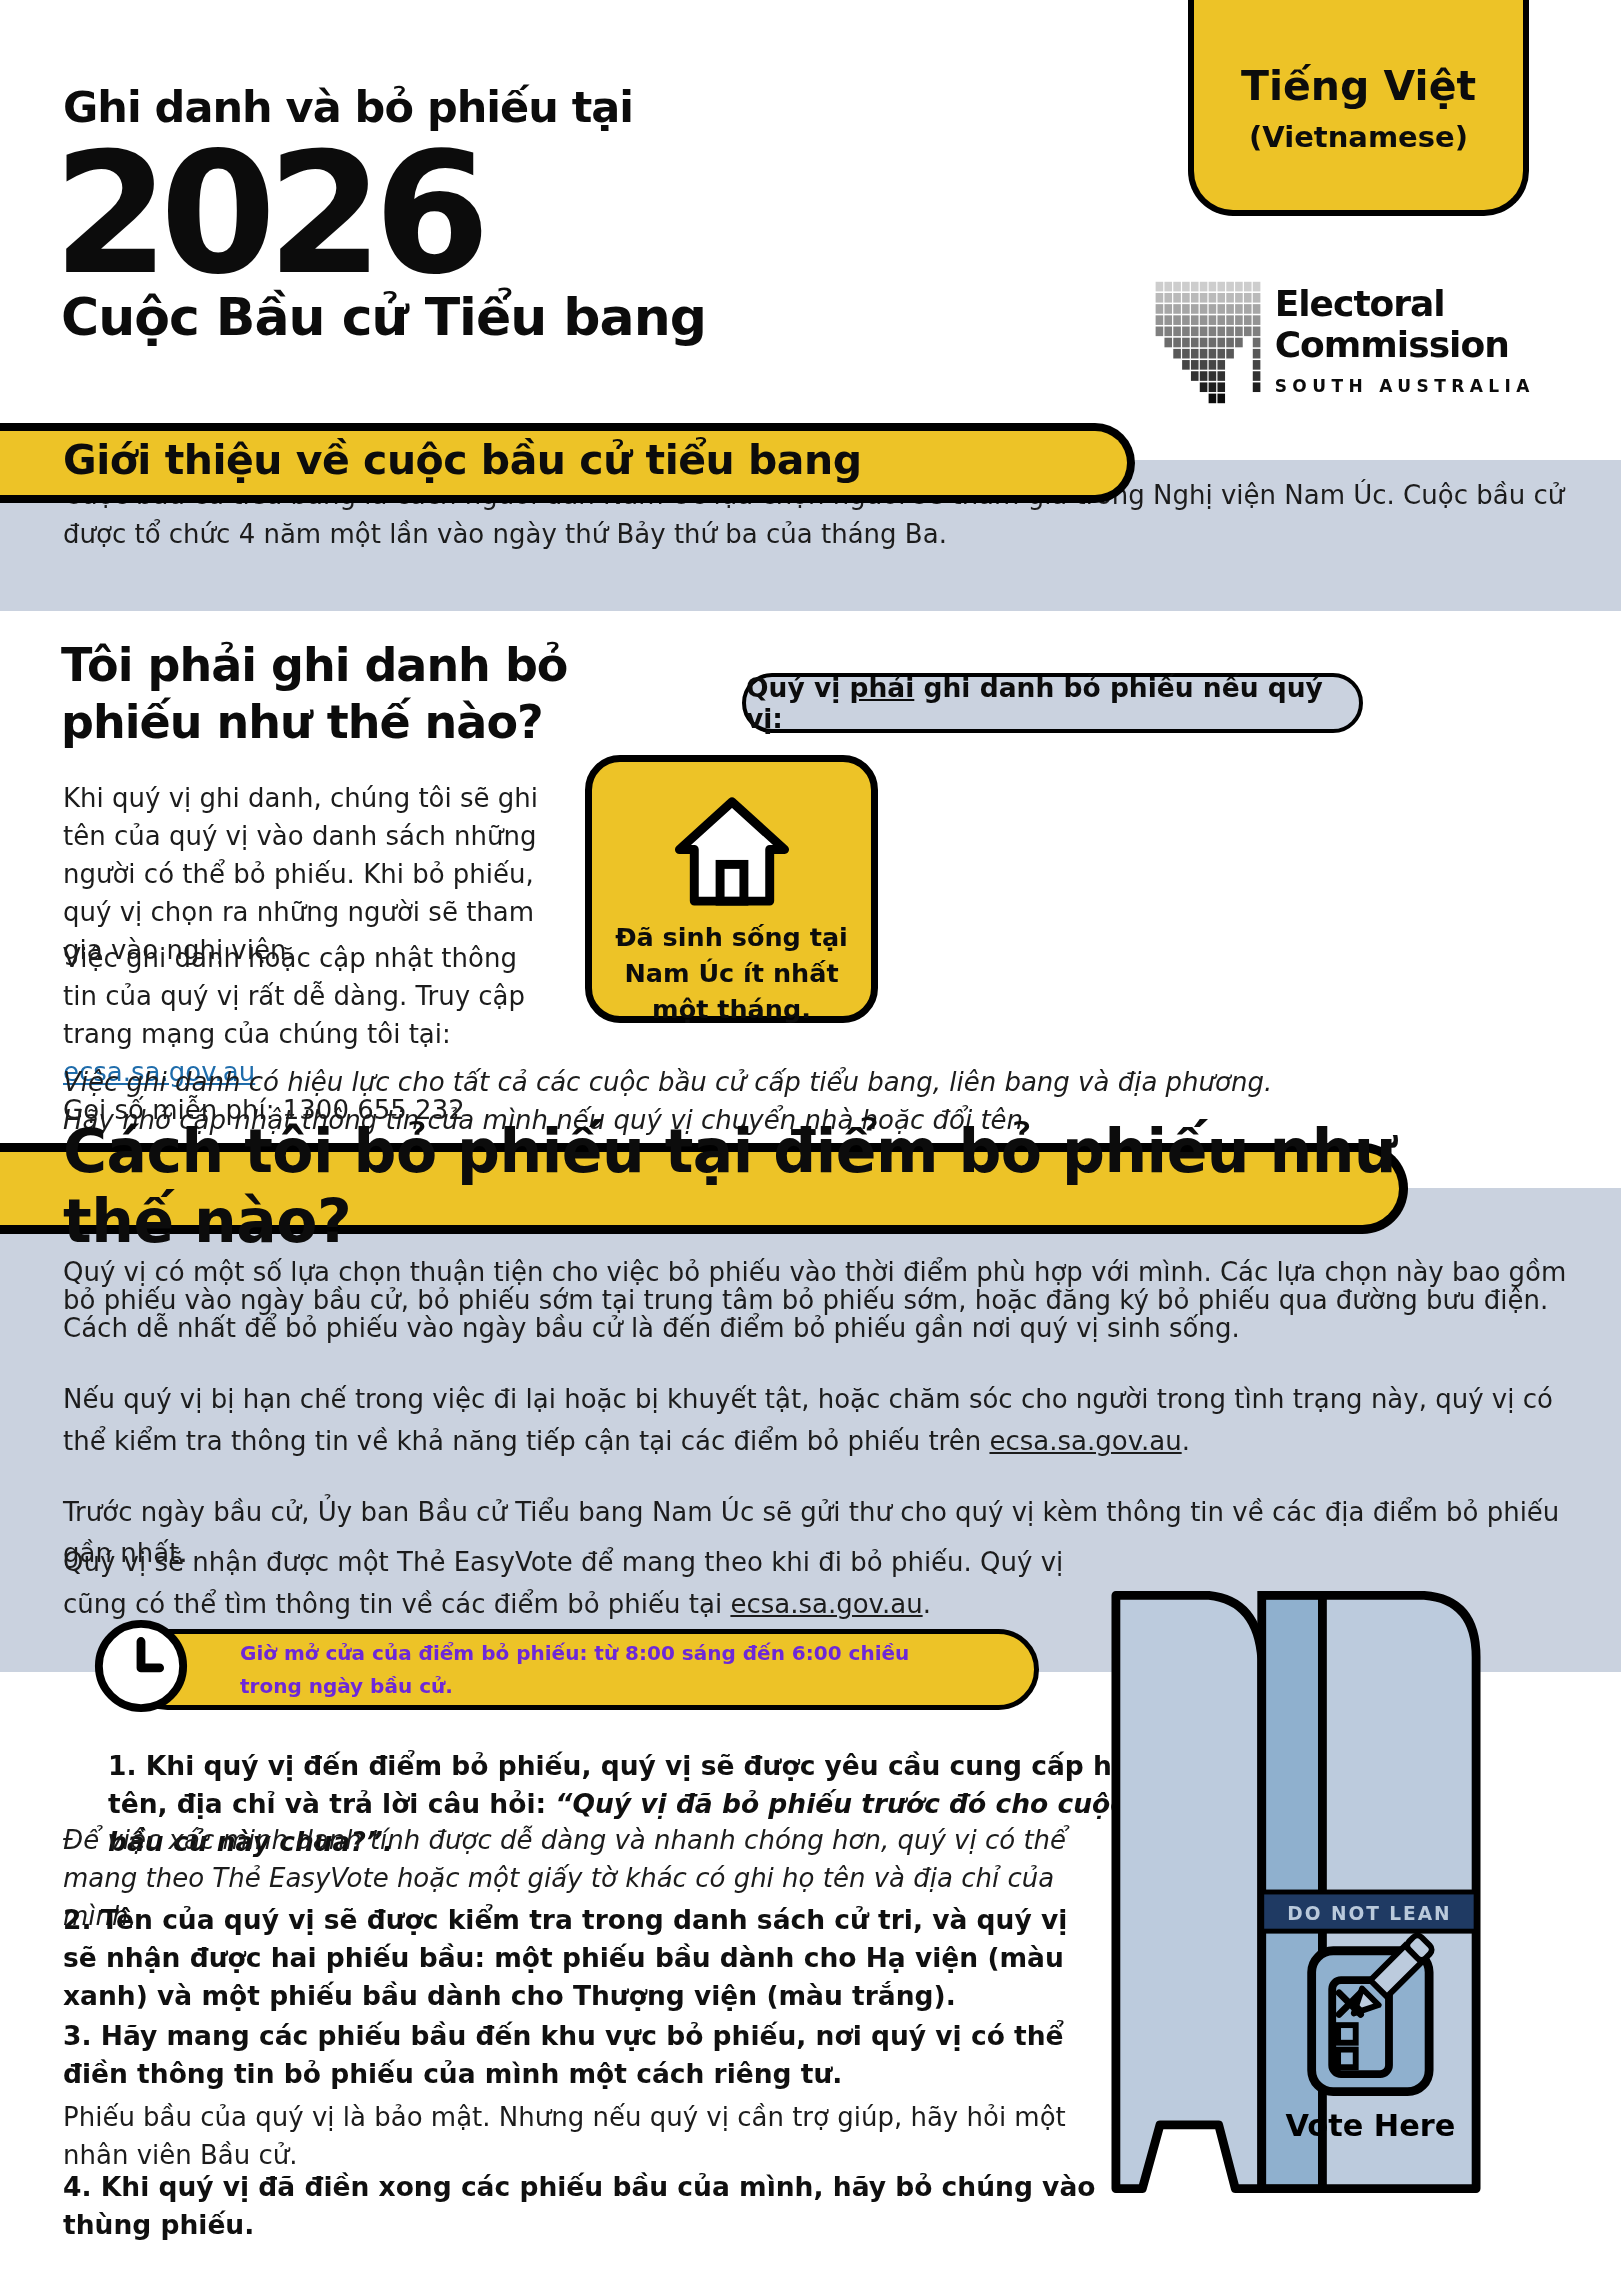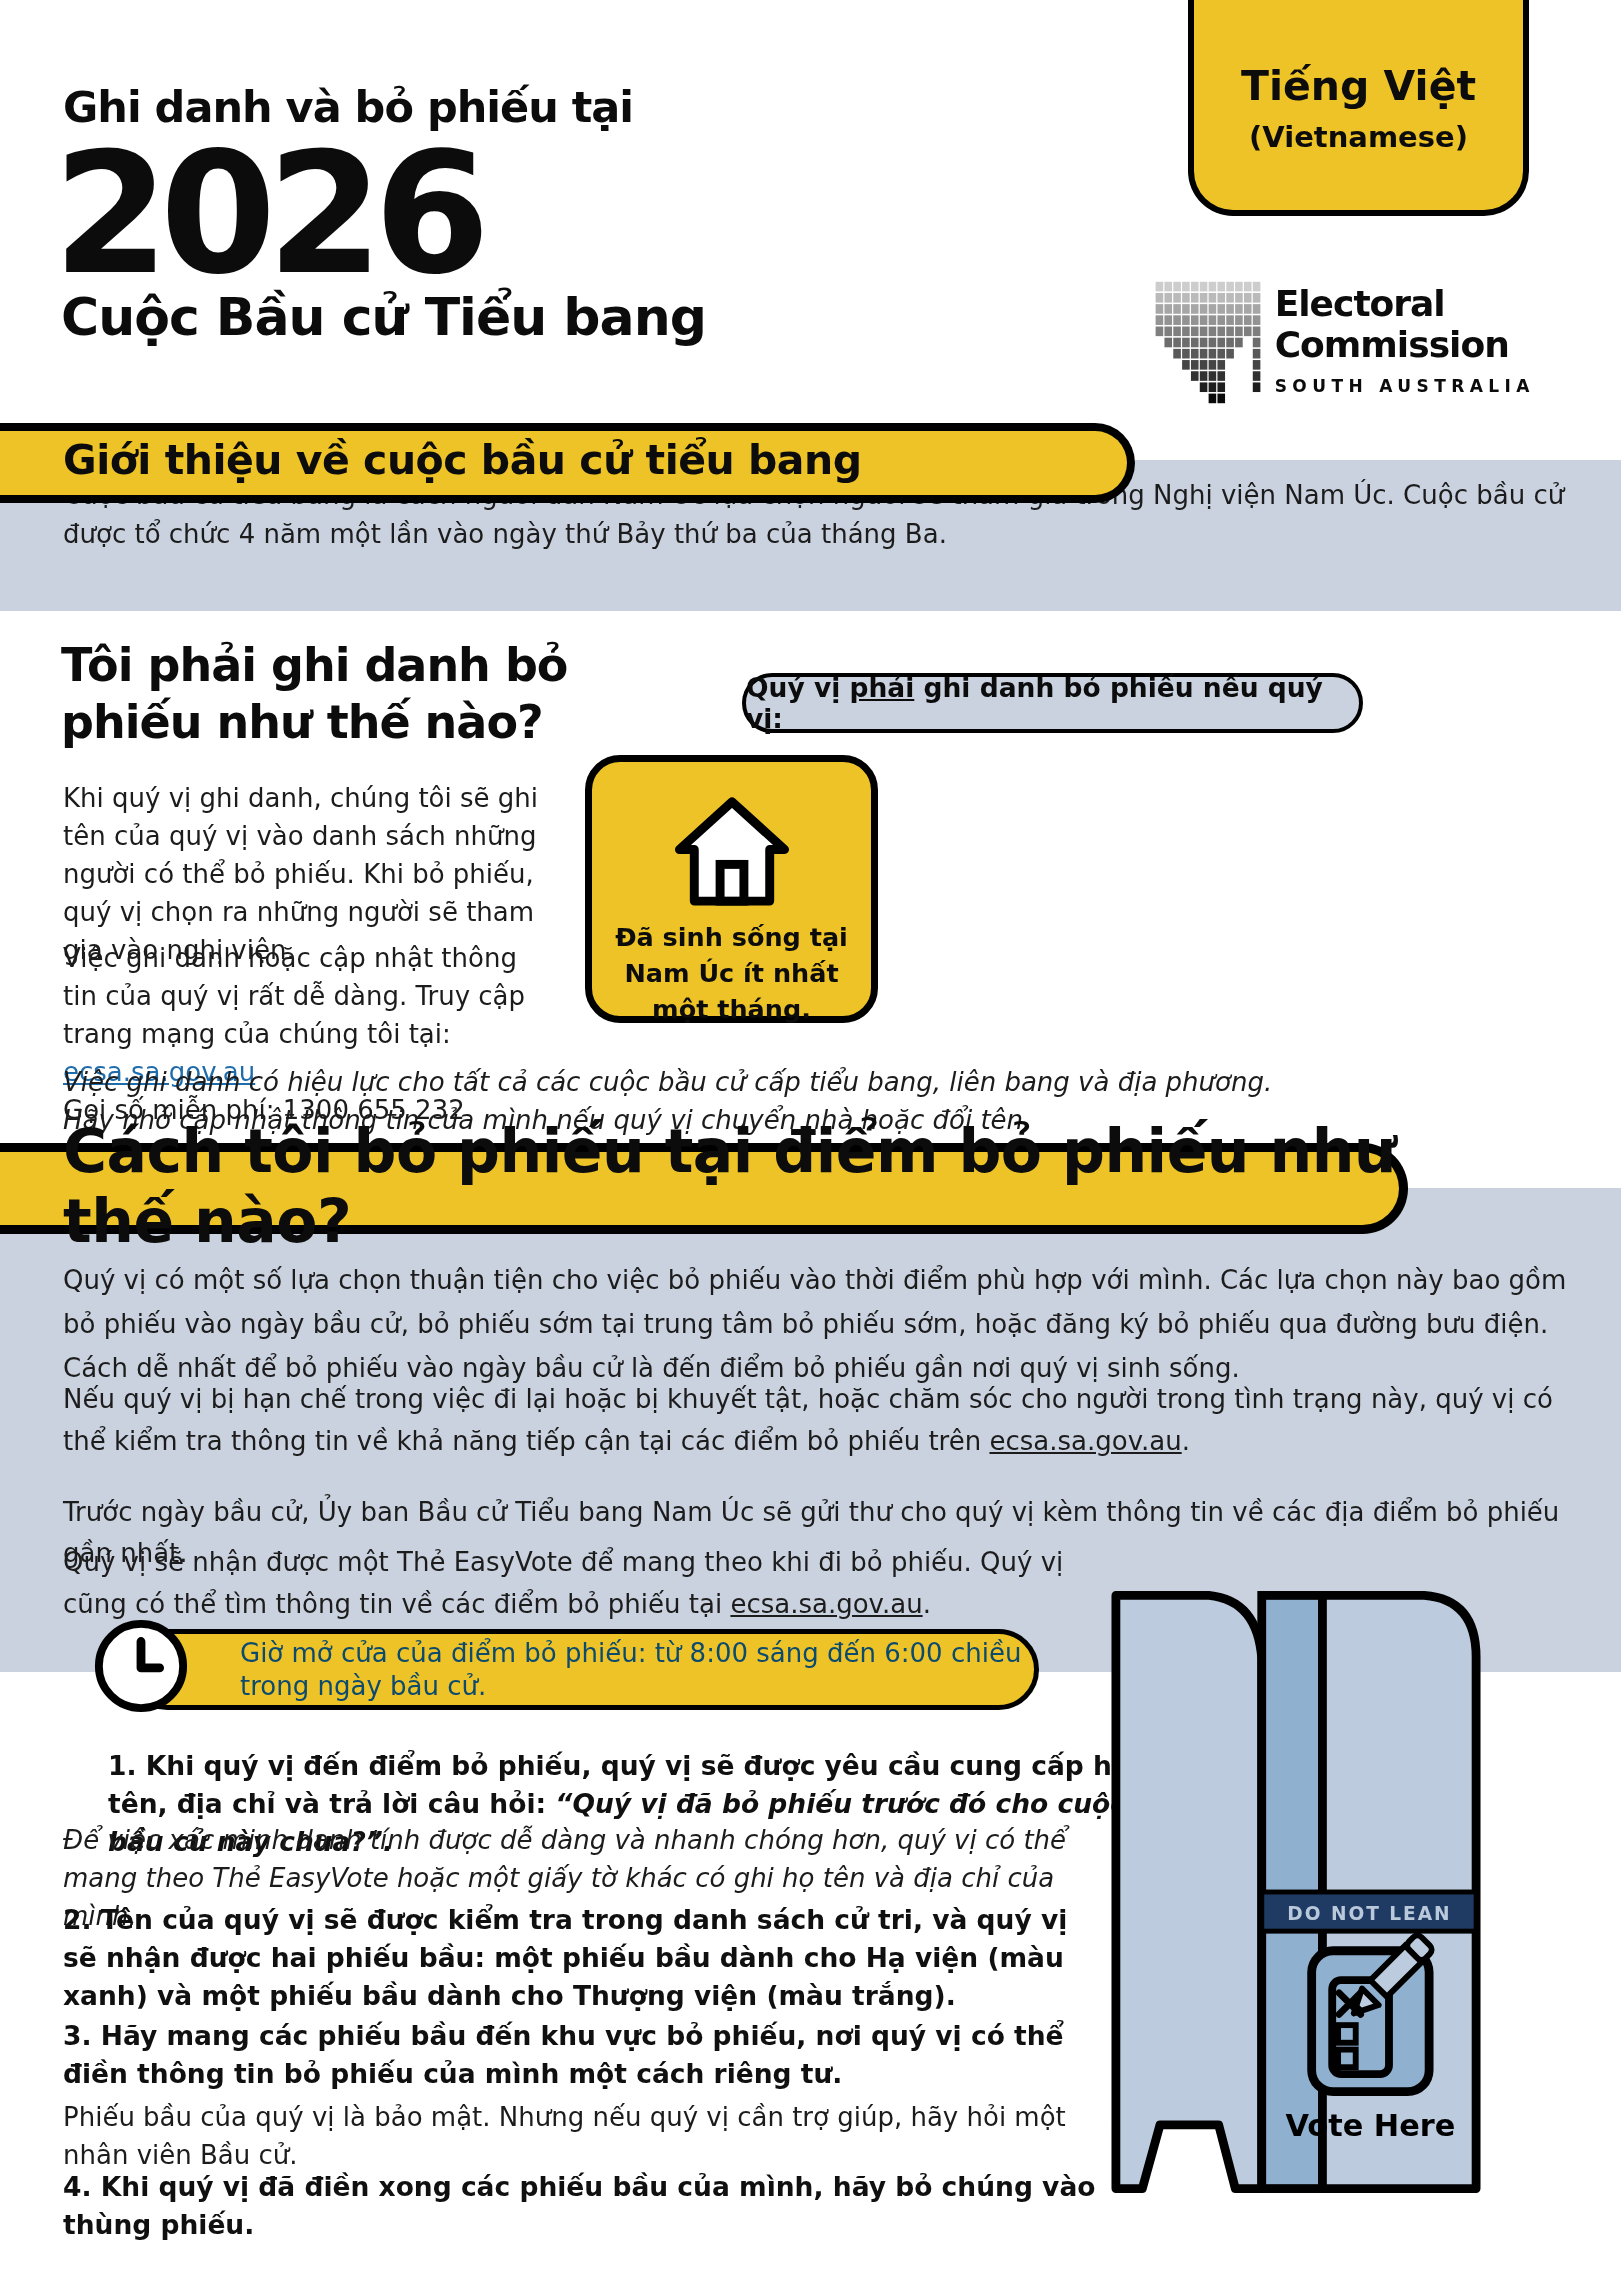--- a/index.html
+++ b/index.html
@@ -41,27 +41,27 @@
         box-sizing:border-box;display:flex;align-items:center;justify-content:center;z-index:2;}
   .pill span{font-size:26.5px;font-weight:bold;color:#0c0c0c;}
   .pill .u{text-decoration:underline;}
   .card{top:755px;width:293px;height:268px;background:#edc327;border:7.8px solid #000;border-radius:35px;
         box-sizing:border-box;z-index:2;}
   .card-icon{position:absolute;left:50%;transform:translateX(-50%);top:25.5px;}
   .card-label{position:absolute;left:0;right:0;top:157px;text-align:center;font-size:25.5px;font-weight:bold;
               line-height:36px;color:#0c0c0c;white-space:pre-line;}
   .outro{left:63px;width:1509px;line-height:37px;font-style:italic;}
   
-  .s3p1{left:63px;top:1258px;width:1505px;line-height:44px;}
+  .s3p1{left:63px;top:1258px;width:1505px;line-height:28px;}
   .s3p2{left:63px;top:1378px;width:1505px;line-height:42px;}
   .s3p3{left:63px;top:1492px;width:1505px;}
   .s3p4{left:63px;top:1541px;width:1024px;line-height:42px;}
   .hours-pill{left:127px;top:1629px;width:912px;height:81px;background:#edc327;border:5.9px solid #000;border-radius:41px;
               box-sizing:border-box;display:flex;flex-direction:column;justify-content:center;padding-left:108px;z-index:4;}
-  .hours-line{font-size:26px;font-weight:normal;line-height:33px;color:#0c4a6e;}
+  .hours-line{font-size:20px;font-weight:bold;line-height:33px;color:#6d28d9;}
   .clock{left:92px;top:1617px;z-index:5;}
   .step{left:63px;width:1037px;font-size:26.5px;font-weight:bold;line-height:38px;color:#101010;}
   .note{left:63px;width:1037px;font-size:26px;line-height:38px;color:#1c1c1c;}
   .quote{font-style:italic;}
   .st1{top:1747px;margin-left:45px;} .nt1{top:1821px;font-style:italic;} .st2{top:1901px;} .st3{top:2017px;} .nt3{top:2098px;} .st4{top:2168px;}
   .booth{left:1111px;top:1590px;z-index:3;}
 </style>
 </head>
 <body>
 

